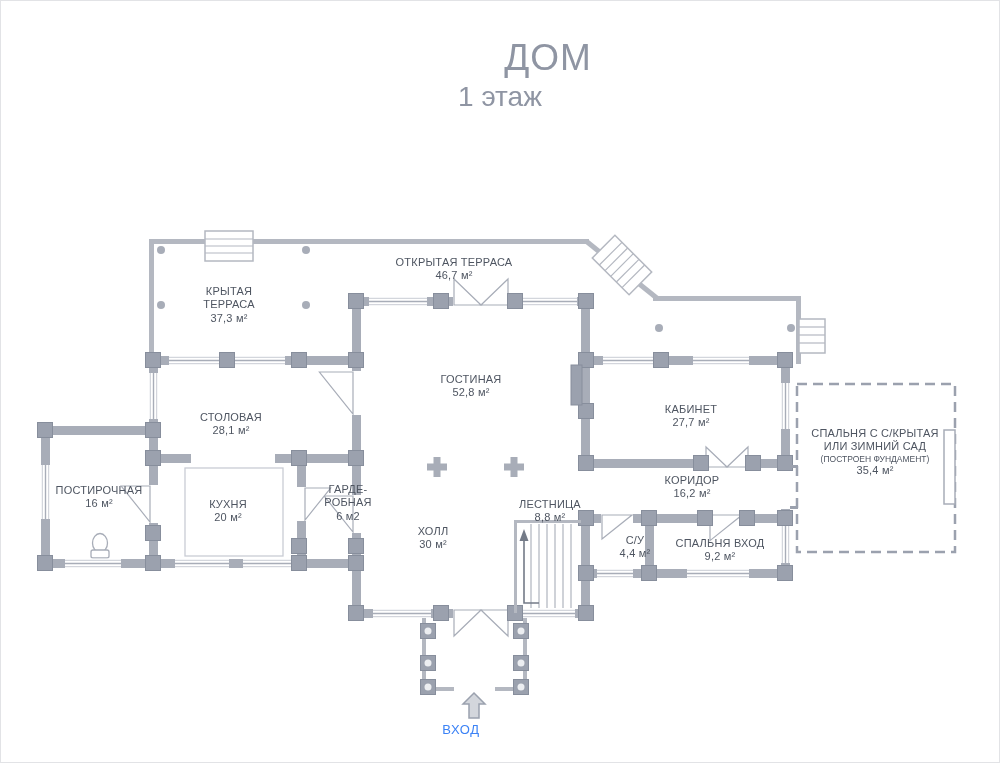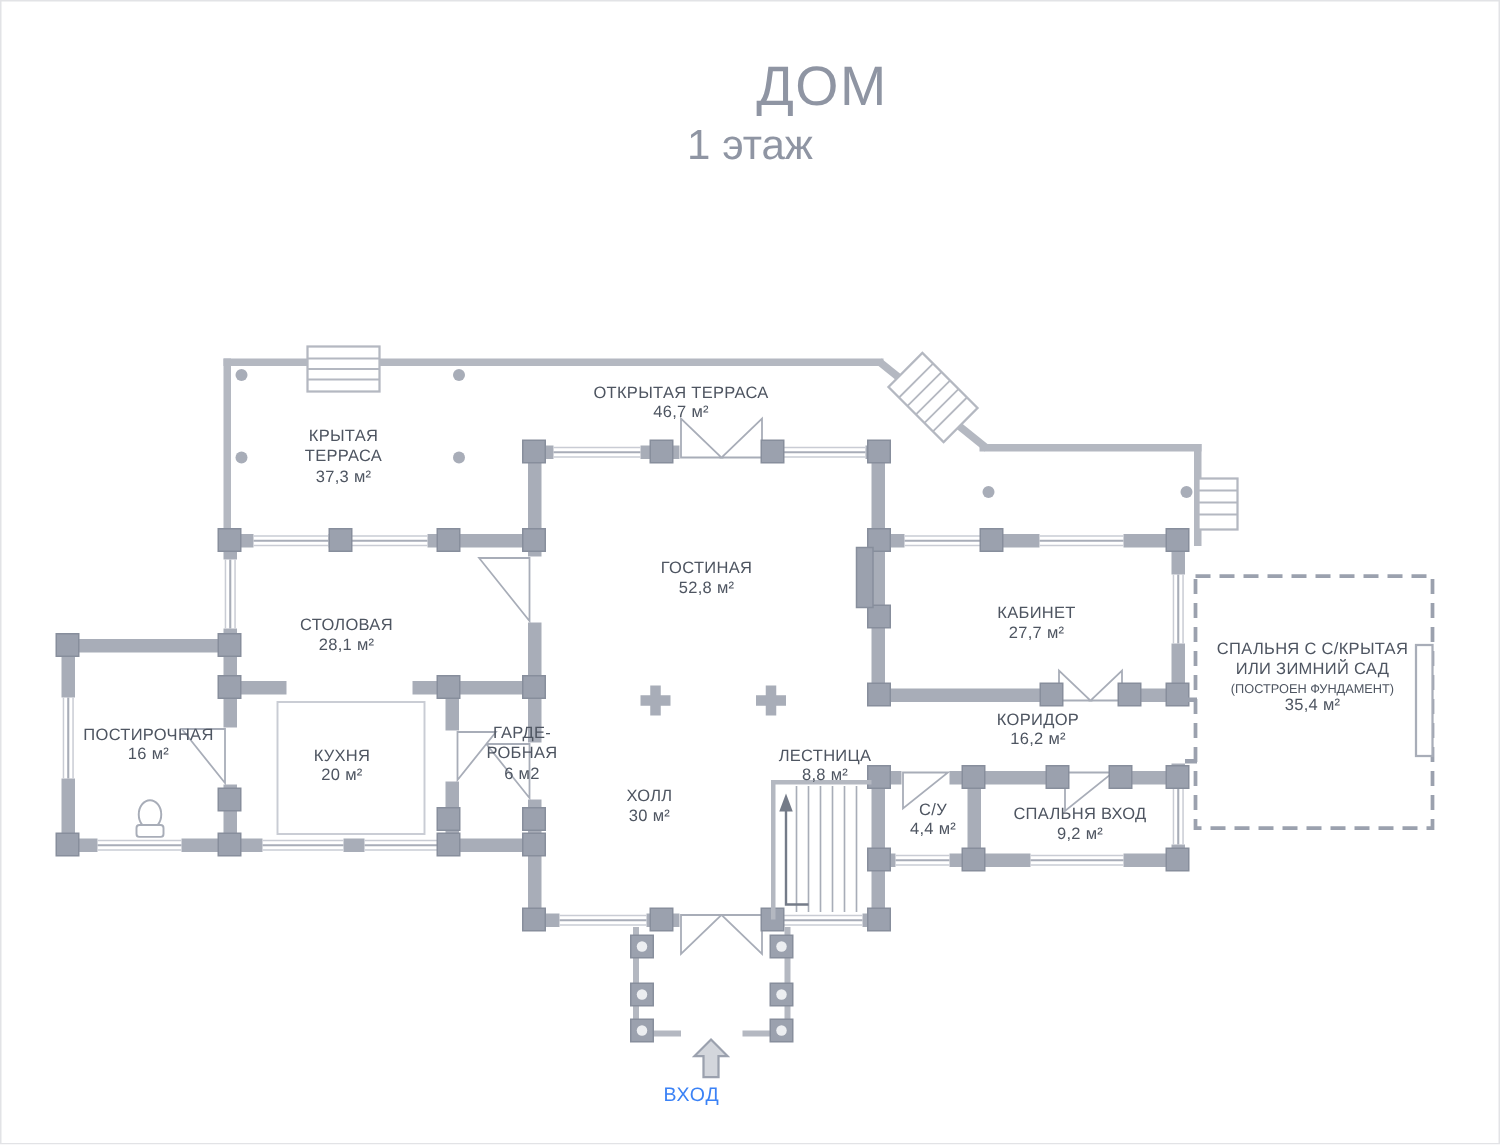--- a/index.html
+++ b/index.html
@@ -274,21 +274,21 @@
     <div>30 м²</div>
   </div>
   <div class="lbl" style="left: 504px; top: 497px; width: 90px; color: rgb(78, 85, 97);">
     <div>ЛЕСТНИЦА</div>
     <div>8,8 м²</div>
   </div>
   <div class="lbl" style="left: 641px; top: 473px; width: 100px; color: rgb(78, 85, 97);">
     <div>КОРИДОР</div>
     <div>16,2 м²</div>
   </div>
-  <div class="lbl" style="left: 591px; top: 533px; width: 60px; color: rgb(78, 85, 97);">
+  <div class="lbl" style="left: 604px; top: 533px; width: 60px; color: rgb(78, 85, 97);">
     <div>С/У</div>
     <div>4,4 м²</div>
   </div>
   <div class="lbl" style="left: 659px; top: 536px; width: 120px; color: rgb(78, 85, 97);">
     <div>СПАЛЬНЯ ВХОД</div>
     <div>9,2 м²</div>
   </div>
   <div class="lbl" style="left: 799px; top: 426px; width: 150px; color: rgb(78, 85, 97);">
     <div>СПАЛЬНЯ С С/КРЫТАЯ ИЛИ ЗИМНИЙ САД</div>
     <div class="nt">(ПОСТРОЕН ФУНДАМЕНТ)</div>

